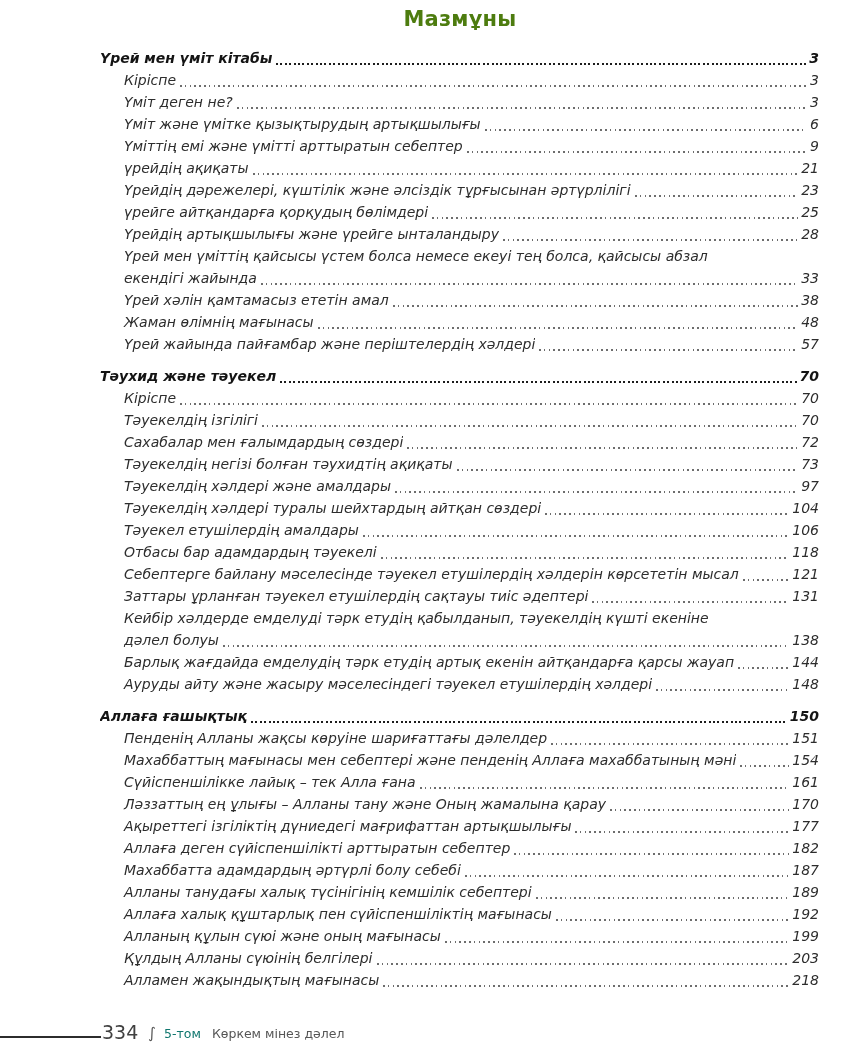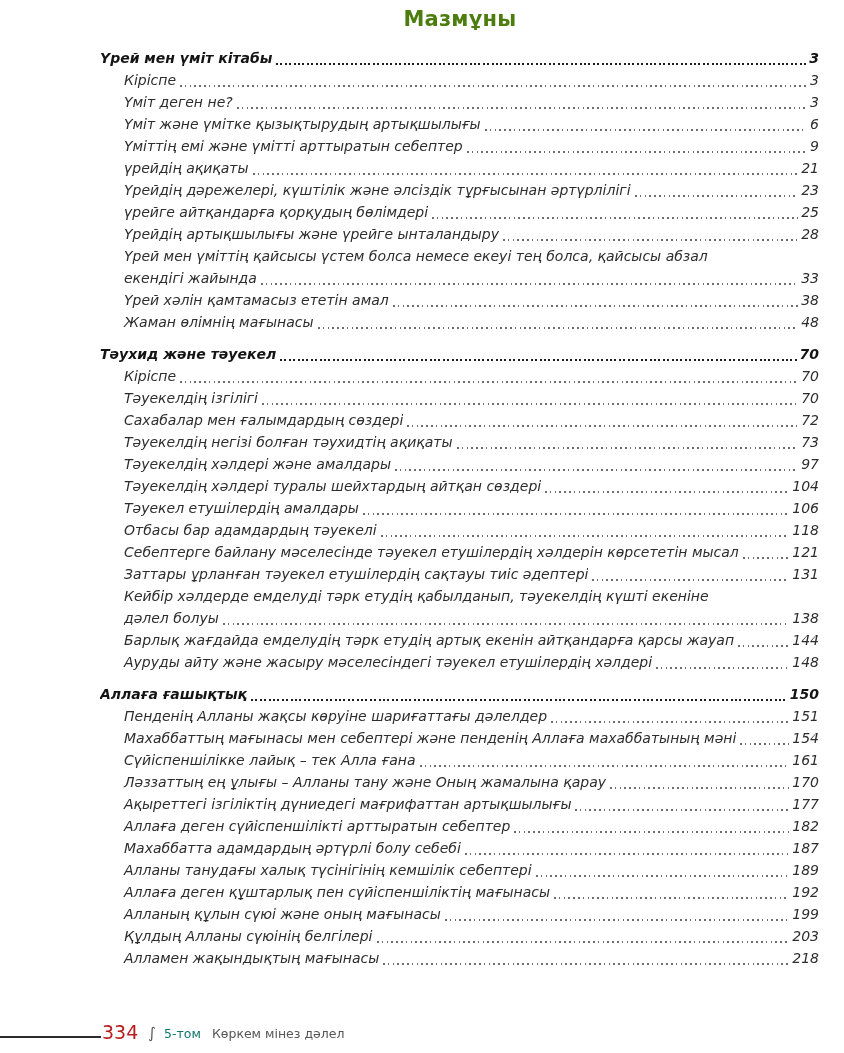--- a/index.html
+++ b/index.html
@@ -44,21 +44,21 @@
   }
   .footer {
     position:absolute; left:0; top:1012px; height:32px;
     display:flex; align-items:flex-end;
   }
   .footer-rule {
     width:101px; height:0;
     border-bottom:2px solid #2c2c2c;
     margin-bottom:6px;
   }
-  .footer-num { font-size:19px; color:#b91c1c; line-height:1; margin:0 0 2px 1px; }
+  .footer-num { font-size:19px; color:#404040; line-height:1; margin:0 0 2px 1px; }
   .footer-sep { font-size:15px; color:#555555; line-height:1; margin:0 8px 3px 10px; }
   .footer-vol { font-size:12.5px; color:#0f766e; line-height:1; margin-bottom:4px; }
   .footer-sec { font-size:12.5px; color:#555555; line-height:1; margin:0 0 4px 11px; }
 </style>
 </head>
 <body>
 
 <div class="page">
   <h1 class="title">Мазмұны</h1>
 
@@ -120,20 +120,25 @@
         <div class="row indent">
           <span class="label">Үрей хәлін қамтамасыз ететін амал</span>
           <span class="dots"></span>
           <span class="num">38</span>
         </div>
         <div class="row indent">
           <span class="label">Жаман өлімнің мағынасы</span>
           <span class="dots"></span>
           <span class="num">48</span>
         </div>
+        <div class="row indent">
+          <span class="label">Үрей жайында пайғамбар және періштелердің хәлдері</span>
+          <span class="dots"></span>
+          <span class="num">57</span>
+        </div>
       </div>
       <div class="section">
         <div class="row bold">
           <span class="label">Тәухид және тәуекел</span>
           <span class="dots"></span>
           <span class="num">70</span>
         </div>
         <div class="row indent">
           <span class="label">Кіріспе</span>
           <span class="dots"></span>
@@ -243,21 +248,21 @@
           <span class="label">Махаббатта адамдардың әртүрлі болу себебі</span>
           <span class="dots"></span>
           <span class="num">187</span>
         </div>
         <div class="row indent">
           <span class="label">Алланы танудағы халық түсінігінің кемшілік себептері</span>
           <span class="dots"></span>
           <span class="num">189</span>
         </div>
         <div class="row indent">
-          <span class="label">Аллаға деген құштарлық пен сүйіспеншіліктің мағынасы</span>
+          <span class="label">Аллаға халық құштарлық пен сүйіспеншіліктің мағынасы</span>
           <span class="dots"></span>
           <span class="num">192</span>
         </div>
         <div class="row indent">
           <span class="label">Алланың құлын сүюі және оның мағынасы</span>
           <span class="dots"></span>
           <span class="num">199</span>
         </div>
         <div class="row indent">
           <span class="label">Құлдың Алланы сүюінің белгілері</span>

